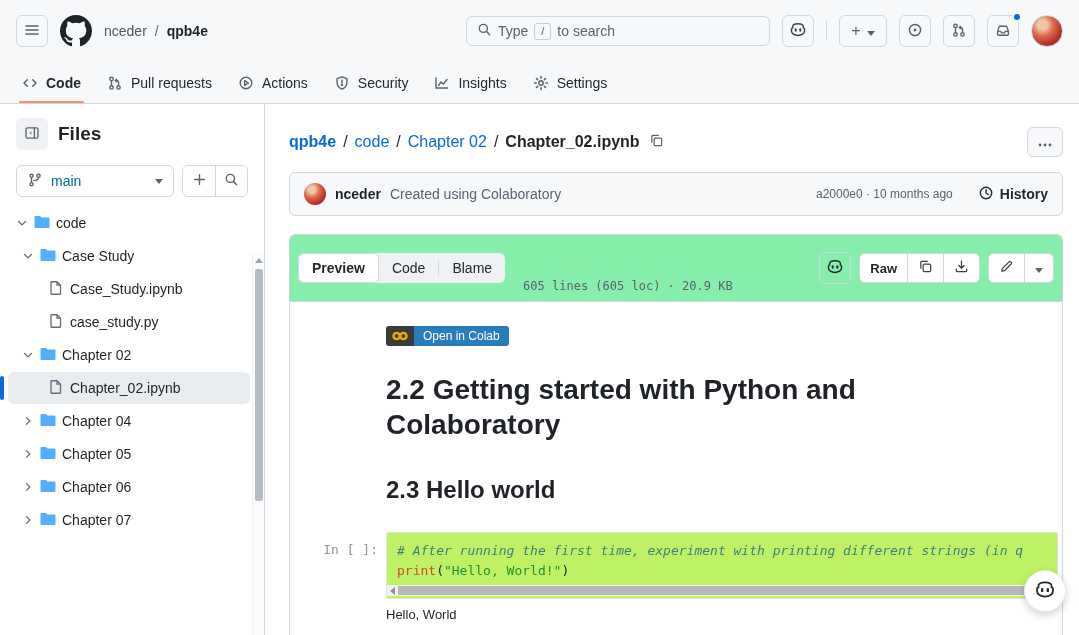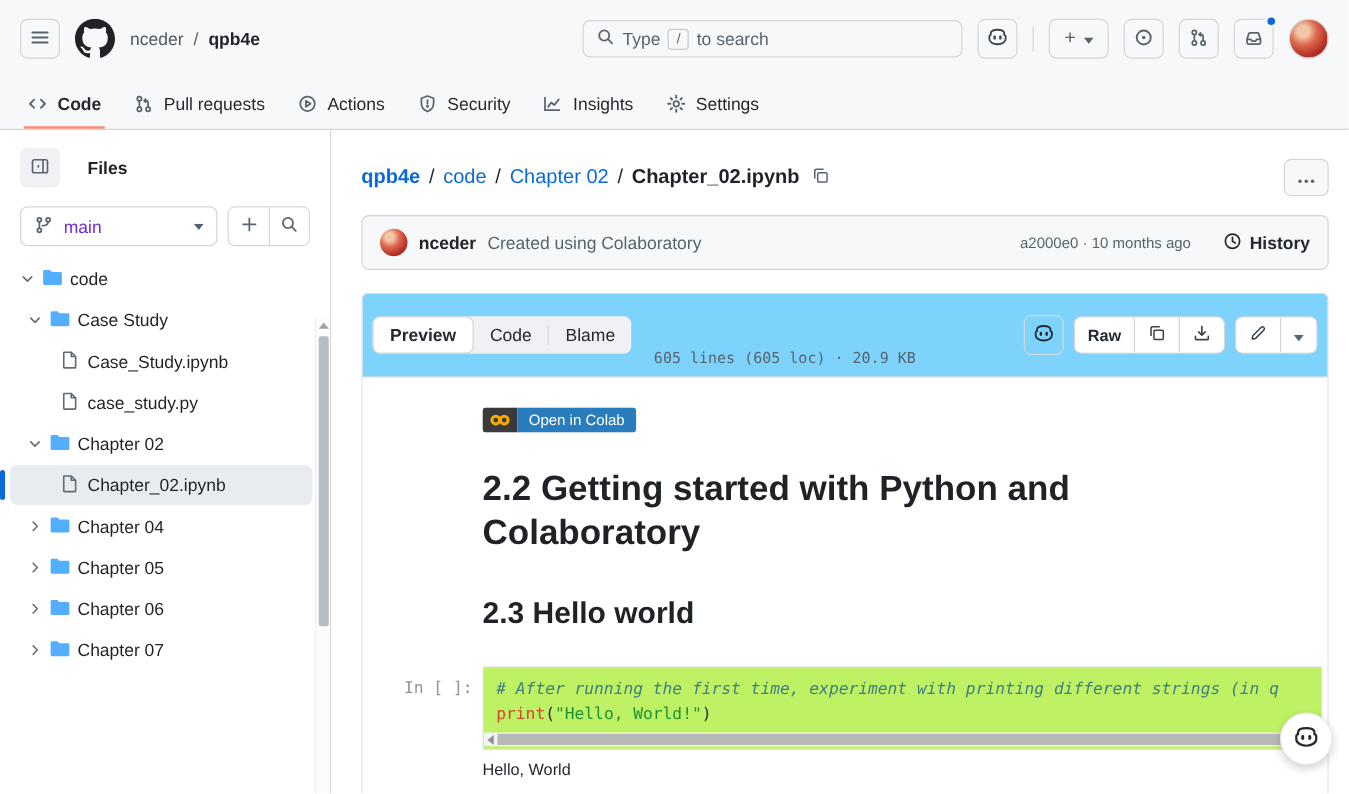--- a/index.html
+++ b/index.html
@@ -39,23 +39,23 @@
   .underline { position:absolute; left:7px; right:7px; bottom:0; height:2px; background:#fd8c73; border-radius:3px; }
 
   
   .content { display:flex; height:531px; }
 
   
   .sidebar { width:265px; min-width:265px; border-right:1px solid #d0d7de; position:relative; background:#fff; overflow:hidden; }
   .files-row { display:flex; align-items:center; gap:10px; padding:14px 16px 6px; }
   .panel-btn { width:32px; height:32px; border:none; background:#eff1f4; border-radius:6px; color:#59636e;
                display:flex; align-items:center; justify-content:center; }
-  .files-title { font-size:14px; font-weight:700; color:#1f2328;margin-left:12px; }
+  .files-title { font-size:19px; font-weight:700; color:#1f2328; }
   .branch-row { display:flex; gap:8px; padding:9px 16px 4px; }
-  .branch-btn { flex:1; height:32px; border:1px solid #d0d7de; border-radius:6px; background:#fff; color:#6d28d9;
+  .branch-btn { flex:1; height:32px; border:1px solid #d0d7de; border-radius:6px; background:#fff; color:#0369a1;
                 display:flex; align-items:center; gap:8px; padding:0 10px; font-size:14px; }
   .branch-caret { margin-left:auto; display:flex; }
   .mini-group { display:flex; border:1px solid #d0d7de; border-radius:6px; overflow:hidden; background:#fff; }
   .mini-group button { width:32px; height:30px; background:#fff; border:none; color:#59636e;
                        display:flex; align-items:center; justify-content:center; }
   .mini-group button + button { border-left:1px solid #d0d7de; }
   .goto-row { padding:6px 16px 8px; }
   .goto-box { height:32px; border:1px solid #d0d7de; border-radius:6px; display:flex; align-items:center; gap:8px;
               padding:0 8px; color:#59636e; font-size:14px; background:#fff; }
   .kbd-t { margin-left:auto; min-width:20px; height:20px; border:1px solid #d0d7de; border-radius:4px; font-size:11px;
@@ -90,21 +90,21 @@
   .commit-avatar { width:22px; height:22px; border-radius:50%; flex:none;
                    background:radial-gradient(circle at 35% 30%, #f2c7a8 0 16%, #de6a4e 38%, #b53228 68%, #7e1f1c); }
   .commit-author { font-size:14px; font-weight:700; color:#1f2328; }
   .commit-msg { font-size:14px; color:#59636e; }
   .commit-meta { margin-left:auto; font-size:12px; color:#59636e; }
   .history-btn { display:flex; align-items:center; gap:6px; font-size:14px; font-weight:700; color:#24292f;
                  background:none; border:none; margin-left:16px; }
 
   .file-box { border:1px solid #d0d7de; border-radius:6px 6px 0 0; border-bottom:none; display:flex;
               flex-direction:column; height:calc(100% - 108px); overflow:hidden; }
-  .fh { display:flex; align-items:center; padding:8px; border-bottom:1px solid #d0d7de; background:#7dd3fc; gap:8px; }
+  .fh { display:flex; align-items:center; padding:8px; border-bottom:1px solid #d0d7de; background:#86efac; gap:8px; }
   .seg { display:flex; align-items:center; background:#eff1f4; border-radius:6px; height:30px; }
   .seg .tab { padding:0 13px; font-size:14px; color:#24292f; height:30px; display:flex; align-items:center;
               background:none; border:none; }
   .seg .tab.active { background:#fff; border:1px solid #d0d7de; border-radius:6px; font-weight:700; }
   .seg .segdiv { width:1px; height:16px; background:#d0d7de; }
   .fh-meta { font-family:"DejaVu Sans Mono", monospace; font-size:12px; color:#59636e; margin-left:10px;margin-top:36px; }
   .fh-right { margin-left:auto; display:flex; gap:8px; align-items:center; }
   .btn-group { display:flex; border:1px solid #d0d7de; border-radius:6px; overflow:hidden; height:30px; background:#fff; align-items:stretch; }
   .btn-group > button { display:flex; align-items:center; justify-content:center; padding:0 10px; background:#fff;
                         border:none; color:#3a424a; }

